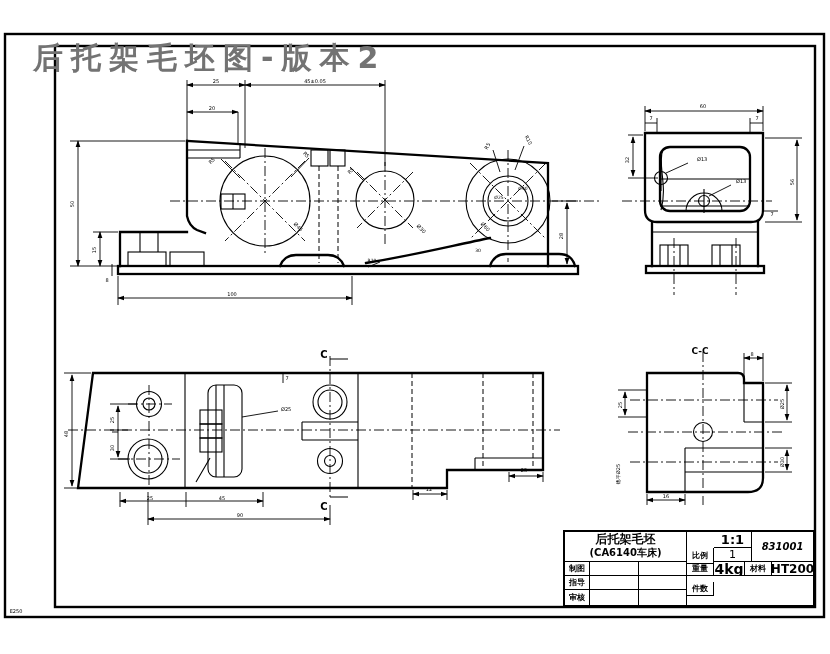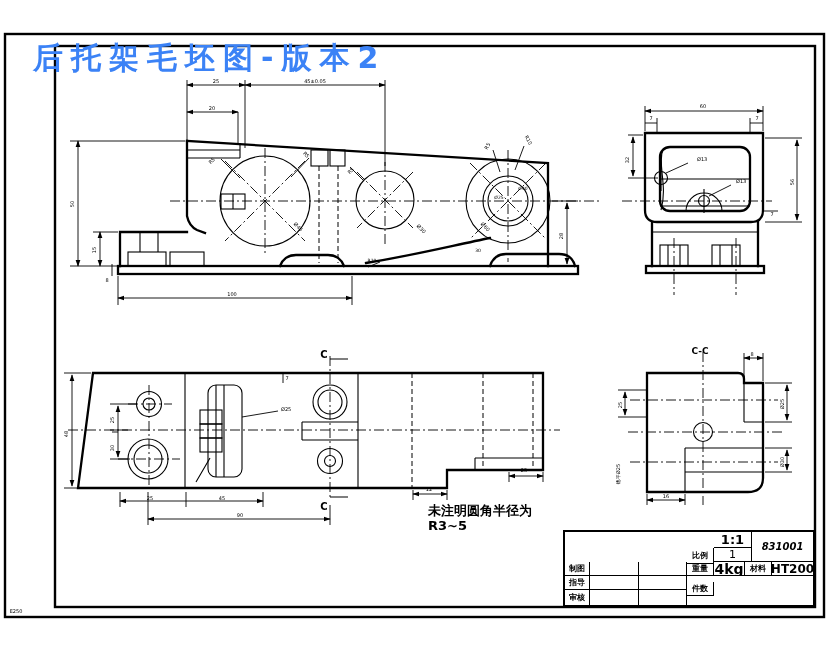--- a/index.html
+++ b/index.html
@@ -8,21 +8,21 @@
   #stage{position:absolute;left:0;top:0;width:830px;height:654px;}
   svg{position:absolute;left:0;top:0;}
   
   .o{stroke:#000;stroke-width:2.3;fill:none;stroke-linecap:square;}
   .t{stroke:#000;stroke-width:1.1;fill:none;}
   .d{stroke:#000;stroke-width:0.9;fill:none;}
   .cl{stroke:#000;stroke-width:0.9;fill:none;stroke-dasharray:10 3 2 3;}
   .h{stroke:#000;stroke-width:1;fill:none;stroke-dasharray:5 3;}
   .fr{stroke:#000;stroke-width:2.4;fill:none;}
   
-  #red-title{position:absolute;left:33px;top:38px;color:#3b82f6;
+  #red-title{position:absolute;left:33px;top:38px;color:#737373;
     font-size:30px;font-weight:bold;letter-spacing:8px;white-space:nowrap;z-index:5;}
   
   #note{position:absolute;left:428px;top:503px;font-size:13px;font-weight:bold;
     color:#000;line-height:15px;z-index:4;}
   
   #tblock{position:absolute;left:563px;top:530px;width:252px;height:77px;
     border:2px solid #000;box-sizing:border-box;z-index:4;background:transparent;}
   #tblock .cell{position:absolute;box-sizing:border-box;color:#000;
     display:flex;align-items:center;justify-content:center;overflow:hidden;}
   .br{border-right:1px solid #000;}
@@ -244,26 +244,26 @@
         <text x="222" y="500" font-size="5" text-anchor="middle">45</text>
         <text x="240" y="517" font-size="5" text-anchor="middle">90</text>
         <text x="429" y="491" font-size="5" text-anchor="middle">12</text>
         <text x="524" y="472" font-size="5" text-anchor="middle">25</text>
         <text x="16" y="613" font-size="5" text-anchor="middle">E250</text>
       </g>
   </svg>
 
   <div id="red-title">后托架毛坯图-版本2</div>
 
-  <div id="note">
-    <div>未注明圆角半径为</div>
-    <div>R3~5</div>
-  </div>
 
   <div id="tblock">
+    <div class="cell br bb" style="left:0;top:0;width:122px;height:30px;flex-direction:column;">
+      <div class="nm1">后托架毛坯</div>
+      <div class="nm2">(CA6140车床)</div>
+    </div>
     <div class="cell br bb lab" style="left:122px;top:0;width:27px;height:16px;margin-top:16px;">比例</div>
     <div class="cell br bb big" style="left:149px;top:0;width:38px;height:16px;">1:1</div>
     <div class="cell br bb lab" style="left:122px;top:16px;width:27px;height:14px;margin-top:34px;">件数</div>
     <div class="cell br bb" style="left:149px;top:16px;width:38px;height:14px;font-size:11px;">1</div>
     <div class="cell bb med" style="left:187px;top:0;width:61px;height:30px;">831001</div>
 
     <div class="cell br bb lab" style="left:0;top:30px;width:25px;height:14px;">制图</div>
     <div class="cell br bb" style="left:25px;top:30px;width:49px;height:14px;"></div>
     <div class="cell br bb" style="left:74px;top:30px;width:48px;height:14px;"></div>
     <div class="cell br bb lab" style="left:122px;top:30px;width:27px;height:14px;">重量</div>

